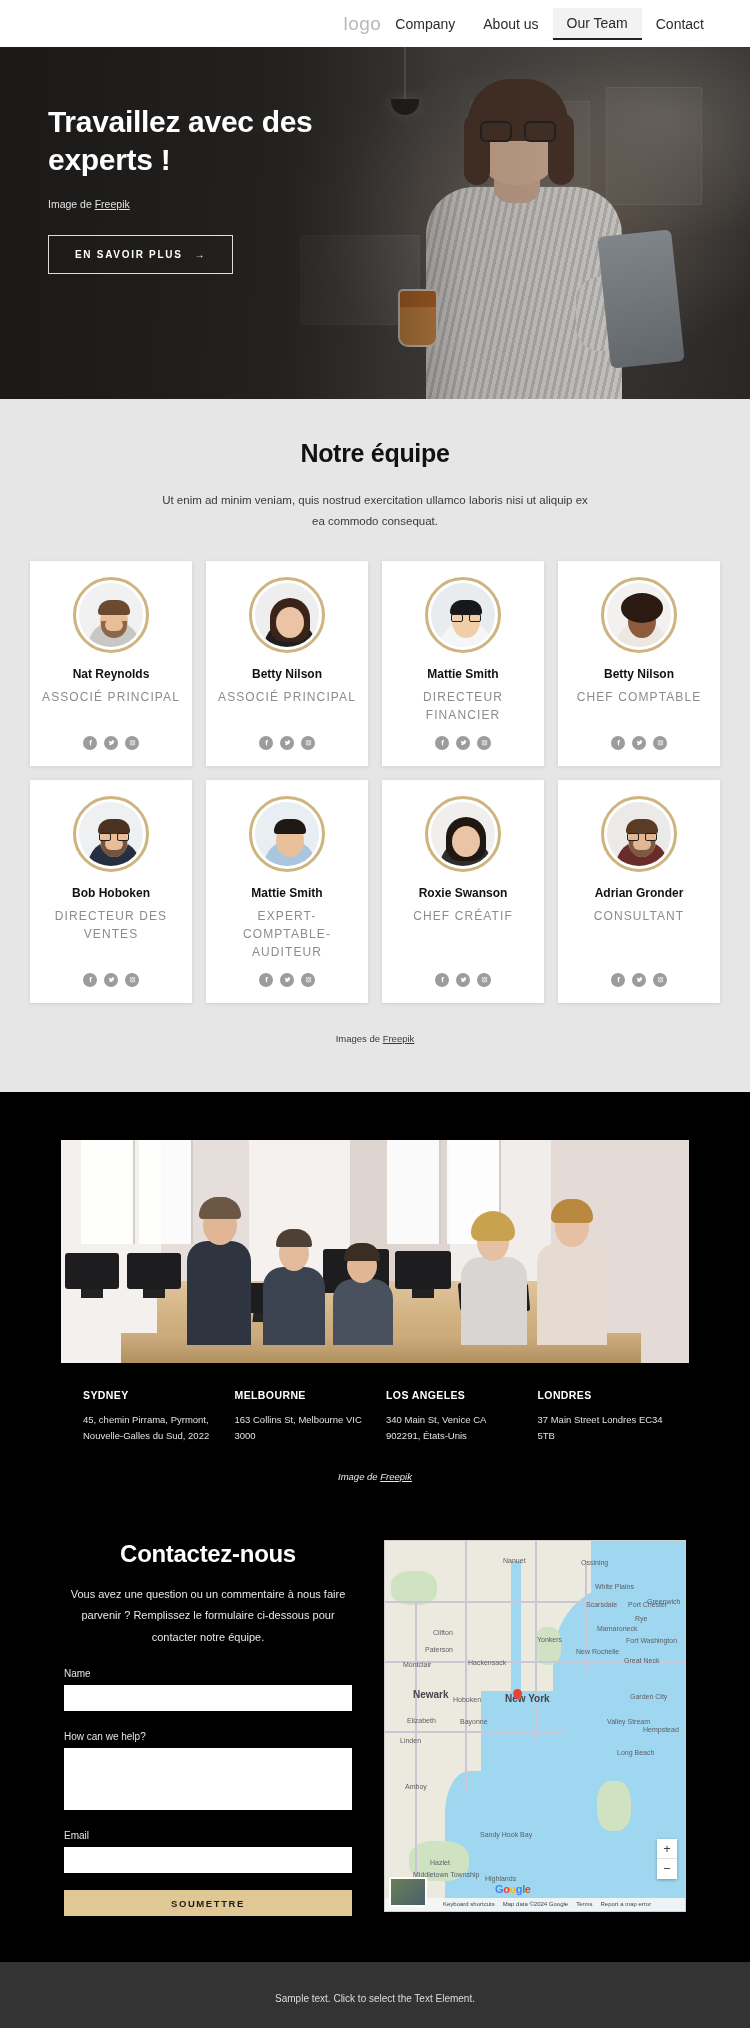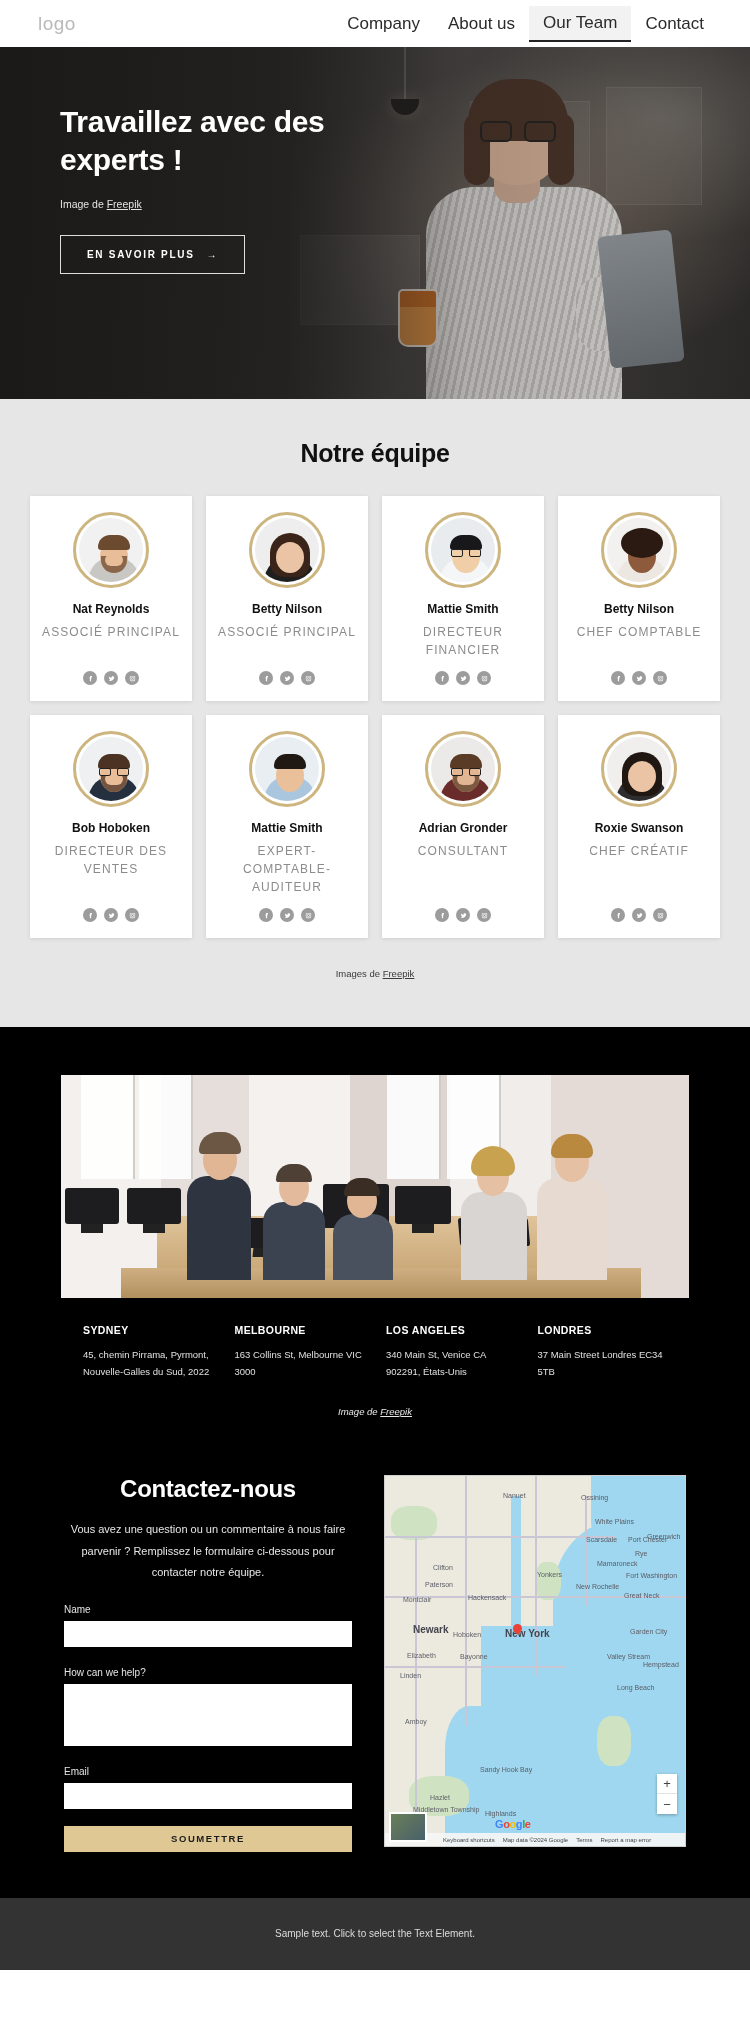--- a/index.html
+++ b/index.html
@@ -10,31 +10,31 @@
   }
   body { width: 750px; }
 
   
   .header {
     height: 47px;
     background: #ffffff;
     display: flex;
     align-items: center;
     padding: 0 32px 0 38px;
-    justify-content: space-between;
+    justify-content: flex-end;
   }
   .logo {
     font-size: 19px;
     color: #b9b9b9;
     letter-spacing: .5px;
     font-weight: 400;
   }
   .nav { display: flex; align-items: center; gap: 0px; }
   .nav-item {
-    font-size: 17px;
+    font-size: 14px;
     color: #2b2b2b;
     padding: 7px 14px;
     cursor: pointer;
     white-space: nowrap;
   }
   .nav-item.active {
     background: #f2f2f2;
     border-bottom: 2px solid #222;
   }
 
@@ -135,21 +135,21 @@
     width: 52px; height: 74px;
     background: repeating-linear-gradient(102deg, #e9e7e4 0 4px, #c9c6c2 4px 7px);
     border-radius: 24px;
   }
   .hero-vignette {
     position: absolute; inset: 0;
     background: linear-gradient(90deg, rgba(25,24,23,.92) 0%, rgba(28,27,26,.80) 38%, rgba(30,29,28,.28) 62%, rgba(30,29,28,.12) 100%);
   }
   .hero-inner {
     position: relative;
-    padding: 56px 0 0 60px;
+    padding: 56px 0 0 48px;
     max-width: 420px;
   }
   .hero-title {
     color: #fff;
     font-size: 30px;
     font-weight: 700;
     line-height: 1.28;
     letter-spacing: -.3px;
   }
   .hero-sub {
@@ -545,20 +545,21 @@
     </div>
     <div class="hero-btn">
       <span>EN SAVOIR PLUS</span>
       <span>→</span>
     </div>
   </div>
 </div>
 
 <div class="team">
   <div class="team-title">Notre équipe</div>
+  <div class="team-sub">Ut enim ad minim veniam, quis nostrud exercitation ullamco laboris nisi ut aliquip ex ea commodo consequat.</div>
   <div class="team-grid" id="team-grid">
       <div class="member-card">
         <div class="avatar-ring">
           <div class="avatar" style="background: rgb(241, 241, 241);">
             <div class="av-body" style="left:9px;width:52px;height:26px;background:#c9c7c4;"></div>
             <div class="av-head" style="left:21px;top:22px;width:28px;height:33px;background:#e8bd97;"></div>
             <div class="av-hair" style="left:19px;top:17px;width:32px;height:15px;background:#6b4a30;border-radius:16px 16px 4px 4px;"></div>
             <div style="position:absolute;left:22px;top:38px;width:26px;height:17px;background:#6b4a30;opacity:.75;border-radius:0 0 14px 14px;"></div>
             <div class="av-head" style="left:26px;top:36px;width:18px;height:12px;background:#e8bd97;border-radius:8px;"></div>
           </div>
@@ -729,63 +730,63 @@
           </div>
           <div class="soc">
             <svg viewBox="0 0 24 24">
               <path d="M8.5 5h7A3.5 3.5 0 0 1 19 8.5v7a3.5 3.5 0 0 1-3.5 3.5h-7A3.5 3.5 0 0 1 5 15.5v-7A3.5 3.5 0 0 1 8.5 5zm0 1.6A1.9 1.9 0 0 0 6.6 8.5v7a1.9 1.9 0 0 0 1.9 1.9h7a1.9 1.9 0 0 0 1.9-1.9v-7a1.9 1.9 0 0 0-1.9-1.9zM12 8.6A3.4 3.4 0 1 1 12 15.4 3.4 3.4 0 0 1 12 8.6zm0 1.6a1.8 1.8 0 1 0 0 3.6 1.8 1.8 0 0 0 0-3.6zm4-2.2a.8.8 0 1 1 0 1.6.8.8 0 0 1 0-1.6z"></path>
             </svg>
           </div>
         </div>
       </div>
       <div class="member-card">
         <div class="avatar-ring">
+          <div class="avatar" style="background: rgb(240, 239, 238);">
+            <div class="av-body" style="left:9px;width:52px;height:26px;background:#2d2d2f;"></div>
+            <div class="av-head" style="left:21px;top:22px;width:28px;height:33px;background:#eac4a4;"></div>
+            <div class="av-hair" style="left:15px;top:15px;width:40px;height:44px;background:#201713;border-radius:20px 20px 14px 14px;"></div>
+            <div class="av-head" style="left:21px;top:24px;width:28px;height:31px;background:#eac4a4;"></div>
+          </div>
+        </div>
+        <div class="member-name">Roxie Swanson</div>
+        <div class="member-role">CHEF CRÉATIF</div>
+        <div class="socials">
+          <div class="soc">
+            <svg viewBox="0 0 24 24">
+              <path d="M14 8h2V5h-2.4C11.6 5 10.5 6.2 10.5 8v1.6H9V12h1.5v7h3v-7H15l.4-2.4h-1.9V8.4c0-.3.2-.4.5-.4z"></path>
+            </svg>
+          </div>
+          <div class="soc">
+            <svg viewBox="0 0 24 24">
+              <path d="M20 7.5c-.6.3-1.2.5-1.8.6.6-.4 1.1-1 1.4-1.8-.6.4-1.3.6-2 .8-.6-.6-1.4-1-2.3-1-1.8 0-3.2 1.4-3.2 3.1 0 .2 0 .5.1.7-2.7-.1-5.1-1.4-6.7-3.3-.3.5-.4 1-.4 1.6 0 1.1.6 2 1.4 2.6-.5 0-1-.2-1.4-.4 0 1.5 1.1 2.8 2.6 3.1-.3.1-.6.1-.9.1-.2 0-.4 0-.6-.1.4 1.3 1.6 2.2 3 2.2-1.1.8-2.5 1.3-4 1.3h-.8c1.5.9 3.2 1.5 5 1.5 6 0 9.3-4.9 9.3-9.1v-.4c.6-.5 1.1-1 1.3-1.6z"></path>
+            </svg>
+          </div>
+          <div class="soc">
+            <svg viewBox="0 0 24 24">
+              <path d="M8.5 5h7A3.5 3.5 0 0 1 19 8.5v7a3.5 3.5 0 0 1-3.5 3.5h-7A3.5 3.5 0 0 1 5 15.5v-7A3.5 3.5 0 0 1 8.5 5zm0 1.6A1.9 1.9 0 0 0 6.6 8.5v7a1.9 1.9 0 0 0 1.9 1.9h7a1.9 1.9 0 0 0 1.9-1.9v-7a1.9 1.9 0 0 0-1.9-1.9zM12 8.6A3.4 3.4 0 1 1 12 15.4 3.4 3.4 0 0 1 12 8.6zm0 1.6a1.8 1.8 0 1 0 0 3.6 1.8 1.8 0 0 0 0-3.6zm4-2.2a.8.8 0 1 1 0 1.6.8.8 0 0 1 0-1.6z"></path>
+            </svg>
+          </div>
+        </div>
+      </div>
+      <div class="member-card">
+        <div class="avatar-ring">
           <div class="avatar" style="background: rgb(236, 234, 232);">
             <div class="av-body" style="left:9px;width:52px;height:26px;background:#6a2b2b;"></div>
             <div class="av-head" style="left:21px;top:22px;width:28px;height:33px;background:#e2b693;"></div>
             <div class="av-hair" style="left:19px;top:17px;width:32px;height:15px;background:#5a3b25;border-radius:16px 16px 4px 4px;"></div>
             <div style="position:absolute;left:22px;top:38px;width:26px;height:17px;background:#5a3b25;opacity:.75;border-radius:0 0 14px 14px;"></div>
             <div class="av-head" style="left:26px;top:36px;width:18px;height:12px;background:#e2b693;border-radius:8px;"></div>
             <div style="position:absolute;left:20px;top:31px;width:30px;height:8px;">
               <i style="position:absolute;left:0;width:12px;height:8px;border:1.2px solid #22201e;border-radius:2px;display:block;"></i>
               <i style="position:absolute;right:0;width:12px;height:8px;border:1.2px solid #22201e;border-radius:2px;display:block;"></i>
             </div>
           </div>
         </div>
         <div class="member-name">Adrian Gronder</div>
         <div class="member-role">CONSULTANT</div>
-        <div class="socials">
-          <div class="soc">
-            <svg viewBox="0 0 24 24">
-              <path d="M14 8h2V5h-2.4C11.6 5 10.5 6.2 10.5 8v1.6H9V12h1.5v7h3v-7H15l.4-2.4h-1.9V8.4c0-.3.2-.4.5-.4z"></path>
-            </svg>
-          </div>
-          <div class="soc">
-            <svg viewBox="0 0 24 24">
-              <path d="M20 7.5c-.6.3-1.2.5-1.8.6.6-.4 1.1-1 1.4-1.8-.6.4-1.3.6-2 .8-.6-.6-1.4-1-2.3-1-1.8 0-3.2 1.4-3.2 3.1 0 .2 0 .5.1.7-2.7-.1-5.1-1.4-6.7-3.3-.3.5-.4 1-.4 1.6 0 1.1.6 2 1.4 2.6-.5 0-1-.2-1.4-.4 0 1.5 1.1 2.8 2.6 3.1-.3.1-.6.1-.9.1-.2 0-.4 0-.6-.1.4 1.3 1.6 2.2 3 2.2-1.1.8-2.5 1.3-4 1.3h-.8c1.5.9 3.2 1.5 5 1.5 6 0 9.3-4.9 9.3-9.1v-.4c.6-.5 1.1-1 1.3-1.6z"></path>
-            </svg>
-          </div>
-          <div class="soc">
-            <svg viewBox="0 0 24 24">
-              <path d="M8.5 5h7A3.5 3.5 0 0 1 19 8.5v7a3.5 3.5 0 0 1-3.5 3.5h-7A3.5 3.5 0 0 1 5 15.5v-7A3.5 3.5 0 0 1 8.5 5zm0 1.6A1.9 1.9 0 0 0 6.6 8.5v7a1.9 1.9 0 0 0 1.9 1.9h7a1.9 1.9 0 0 0 1.9-1.9v-7a1.9 1.9 0 0 0-1.9-1.9zM12 8.6A3.4 3.4 0 1 1 12 15.4 3.4 3.4 0 0 1 12 8.6zm0 1.6a1.8 1.8 0 1 0 0 3.6 1.8 1.8 0 0 0 0-3.6zm4-2.2a.8.8 0 1 1 0 1.6.8.8 0 0 1 0-1.6z"></path>
-            </svg>
-          </div>
-        </div>
-      </div>
-      <div class="member-card">
-        <div class="avatar-ring">
-          <div class="avatar" style="background: rgb(240, 239, 238);">
-            <div class="av-body" style="left:9px;width:52px;height:26px;background:#2d2d2f;"></div>
-            <div class="av-head" style="left:21px;top:22px;width:28px;height:33px;background:#eac4a4;"></div>
-            <div class="av-hair" style="left:15px;top:15px;width:40px;height:44px;background:#201713;border-radius:20px 20px 14px 14px;"></div>
-            <div class="av-head" style="left:21px;top:24px;width:28px;height:31px;background:#eac4a4;"></div>
-          </div>
-        </div>
-        <div class="member-name">Roxie Swanson</div>
-        <div class="member-role">CHEF CRÉATIF</div>
         <div class="socials">
           <div class="soc">
             <svg viewBox="0 0 24 24">
               <path d="M14 8h2V5h-2.4C11.6 5 10.5 6.2 10.5 8v1.6H9V12h1.5v7h3v-7H15l.4-2.4h-1.9V8.4c0-.3.2-.4.5-.4z"></path>
             </svg>
           </div>
           <div class="soc">
             <svg viewBox="0 0 24 24">
               <path d="M20 7.5c-.6.3-1.2.5-1.8.6.6-.4 1.1-1 1.4-1.8-.6.4-1.3.6-2 .8-.6-.6-1.4-1-2.3-1-1.8 0-3.2 1.4-3.2 3.1 0 .2 0 .5.1.7-2.7-.1-5.1-1.4-6.7-3.3-.3.5-.4 1-.4 1.6 0 1.1.6 2 1.4 2.6-.5 0-1-.2-1.4-.4 0 1.5 1.1 2.8 2.6 3.1-.3.1-.6.1-.9.1-.2 0-.4 0-.6-.1.4 1.3 1.6 2.2 3 2.2-1.1.8-2.5 1.3-4 1.3h-.8c1.5.9 3.2 1.5 5 1.5 6 0 9.3-4.9 9.3-9.1v-.4c.6-.5 1.1-1 1.3-1.6z"></path>
             </svg>

